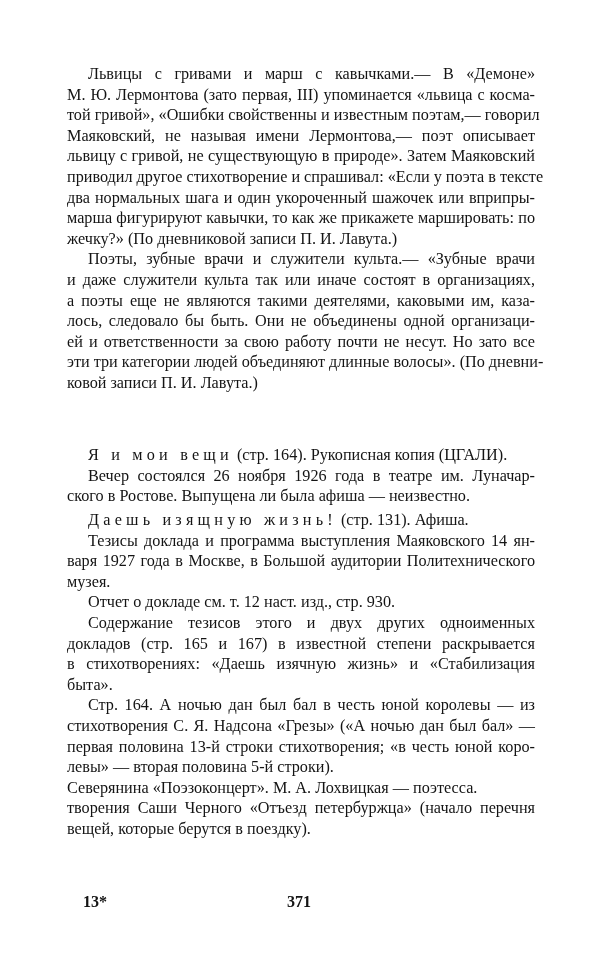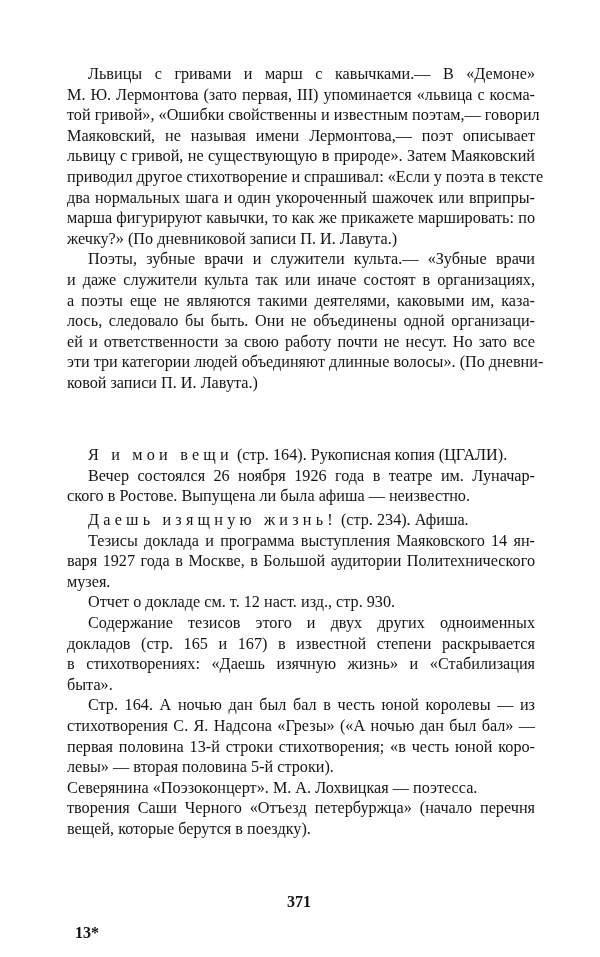--- a/index.html
+++ b/index.html
@@ -7,21 +7,21 @@
            font-family: "Liberation Serif", "DejaVu Serif", serif; color: #141414; }
     .page { position: absolute; left: 67px; top: 64px; width: 468px; }
     .para { font-size: 16.2px; line-height: 20.6px; margin: 0; }
     .line { display: block; white-space: nowrap; text-align: justify; text-align-last: justify; height: 20.6px; }
     .line.last { text-align-last: left; }
     .indent { padding-left: 21px; }
     .it { }
     .sp { letter-spacing: 4.2px; }
     .block { position: absolute; left: 0; width: 468px; }
     .footer { position: absolute; left: 67px; top: 893px; width: 468px; font-size: 16px; font-weight: bold; }
-    .sig { position: absolute; left: 8px; top: 0; margin-top: 31px; }
+    .sig { position: absolute; left: 16px; top: 0; }
     .pno { position: absolute; left: 220px; top: 0; }
   </style>
 </head>
 <body>
 
 <div class="page">
 
   <div class="block" style="top:0px;">
     <p class="para">
       <span class="line indent"><span class="it">Львицы с гривами и марш с кавычками.</span><span>— В «Демоне»</span></span>
@@ -50,21 +50,21 @@
       <span class="line indent last"><span class="sp">Я и мои вещи</span><span> (стр. 164). Рукописная копия (ЦГАЛИ).</span></span>
     </p>
     <p class="para">
       <span class="line indent">Вечер состоялся 26 ноября 1926 года в театре им. Луначар-</span>
       <span class="line last">ского в Ростове. Выпущена ли была афиша — неизвестно.</span>
     </p>
   </div>
 
   <div class="block" style="top:446px;">
     <p class="para">
-      <span class="line indent last"><span class="sp">Даешь изящную жизнь!</span><span> (стр. 234). Афиша.</span></span>
+      <span class="line indent last"><span class="sp">Даешь изящную жизнь!</span><span> (стр. 131). Афиша.</span></span>
     </p>
     <p class="para">
       <span class="line indent">Тезисы доклада и программа выступления Маяковского 14 ян-</span>
       <span class="line">варя 1927 года в Москве, в Большой аудитории Политехнического</span>
       <span class="line last">музея.</span>
     </p>
     <p class="para">
       <span class="line indent last">Отчет о докладе см. т. 12 наст. изд., стр. 930.</span>
     </p>
     <p class="para">

